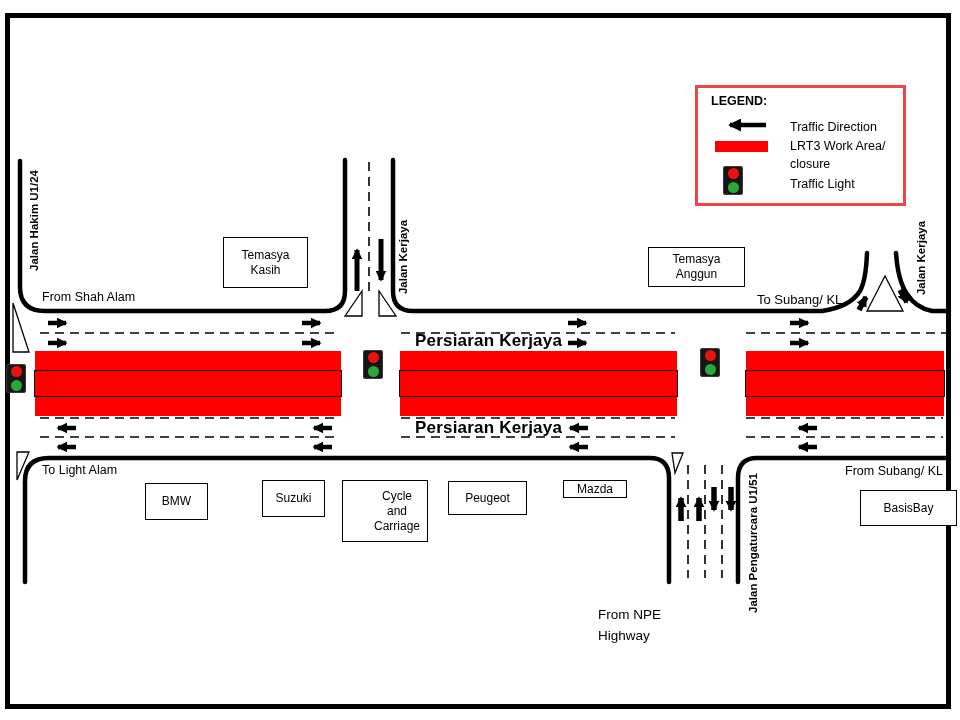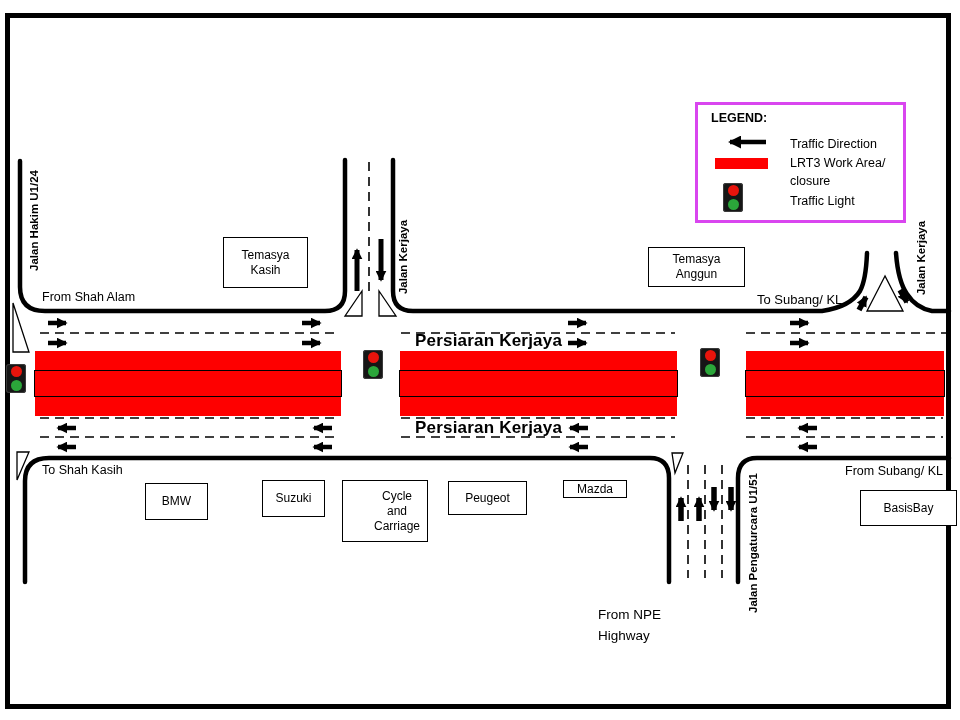--- a/index.html
+++ b/index.html
@@ -14,21 +14,21 @@
   .bbox{border:1.6px solid #000;background:#fff;display:flex;flex-direction:column;
         align-items:center;justify-content:center;font-size:12px;line-height:1.25;
         box-sizing:border-box;text-align:center;}
   .redbar{background:#fe0000;}
   .redbar .stripe{position:absolute;left:-1px;right:-1px;top:19px;height:25px;border:1.6px solid #000;}
   .tlight{width:20px;height:29px;background:#161616;border-radius:3px;display:flex;flex-direction:column;
           align-items:center;justify-content:space-evenly;box-shadow:0 0 0 1px #3a3a3a inset;}
   .dot{width:11px;height:11px;border-radius:50%;display:block;}
   .dot.red{background:#e8140c;}
   .dot.green{background:#2ba63a;}
-  #legend{left:695px;top:102px;width:211px;height:121px;border:3px solid #d946ef;background:#fff;box-sizing:border-box;}
+  #legend{left:695px;top:85px;width:211px;height:121px;border:3px solid #ef4444;background:#fff;box-sizing:border-box;}
   #legend .t{position:absolute;left:13px;top:6px;font-size:12.5px;font-weight:bold;}
   #legend .row-lbl{position:absolute;left:92px;font-size:12.5px;white-space:pre-line;line-height:1.35;}
   #legend .redswatch{position:absolute;left:17px;top:53px;width:53px;height:11px;background:#fe0000;}
   #npe{font-size:13.5px;line-height:1.55;}
 </style>
 </head>
 <body>
 
 <div id="page">
 
@@ -119,21 +119,21 @@
 
   <div class="abs vtext" style="left:-13px;top:216px;width:96px;height:14px;">Jalan Hakim U1/24</div>
   <div class="abs vtext" style="left:366px;top:250px;width:76px;height:14px;">Jalan Kerjaya</div>
   <div class="abs vtext" style="left:884px;top:251px;width:76px;height:14px;">Jalan Kerjaya</div>
   <div class="abs vtext" style="left:687px;top:539px;width:134px;height:14px;">Jalan Pengaturcara  U1/51</div>
   <div class="abs big" style="left:415px;top:331px;">Persiaran Kerjaya</div>
   <div class="abs big" style="left:415px;top:418px;">Persiaran Kerjaya</div>
 
   <div class="abs lbl" style="left:42px;top:290px;">From Shah Alam</div>
   <div class="abs lbl" style="left:757px;top:292px;font-size:13px;">To Subang/ KL</div>
-  <div class="abs lbl" style="left:42px;top:463px;">To Shah Kasih</div>
+  <div class="abs lbl" style="left:42px;top:463px;">To Light Alam</div>
   <div class="abs lbl" style="left:845px;top:464px;">From Subang/ KL</div>
   <div class="abs" id="npe" style="left:598px;top:605px;">
     <div>From NPE</div>
     <div>Highway</div>
   </div>
 
   <div class="abs bbox" style="left:223px;top:237px;width:85px;height:51px;">
     <span>Temasya</span>
     <span>Kasih</span>
   </div>

